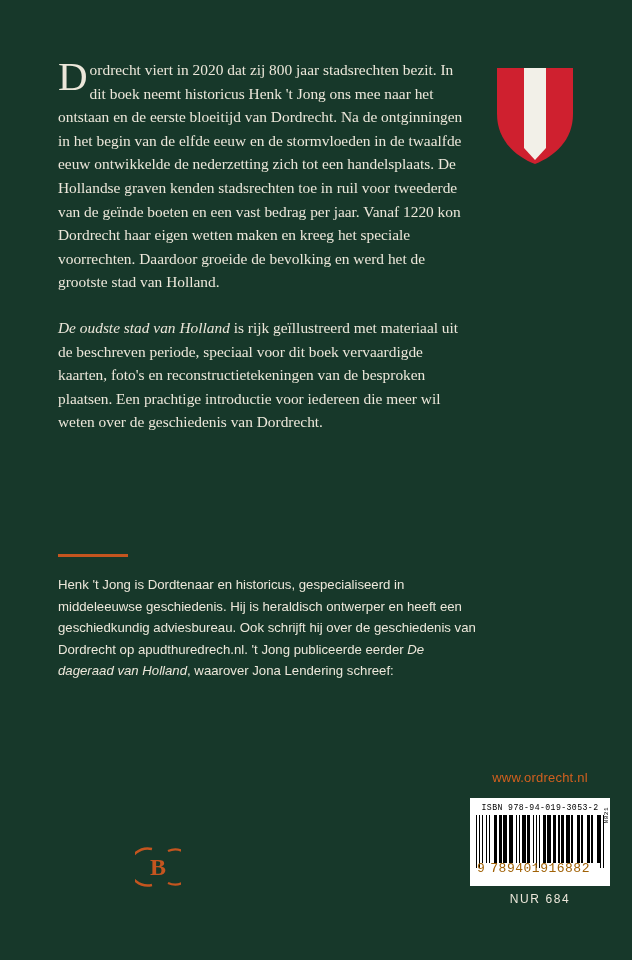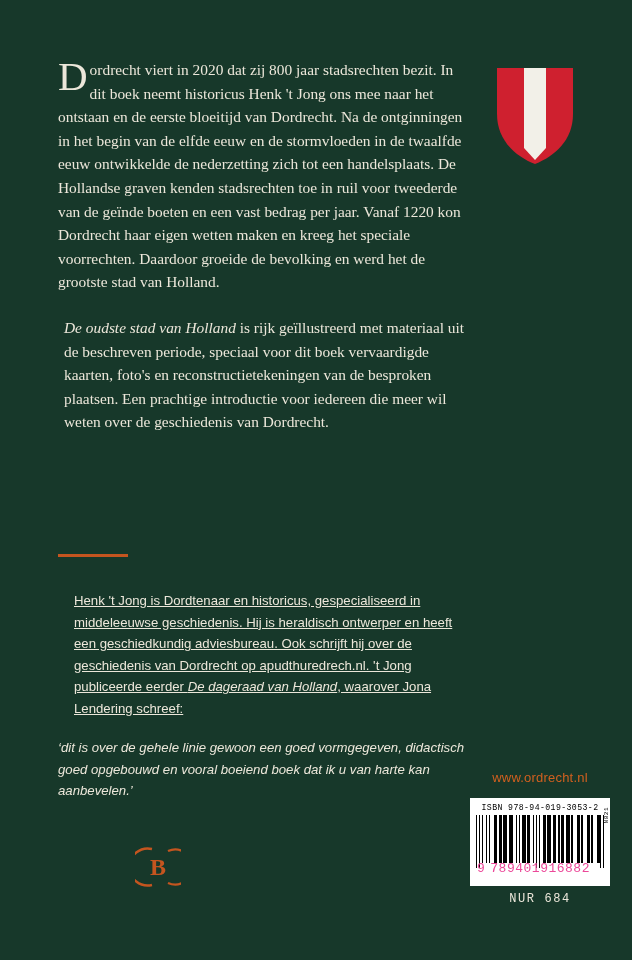--- a/index.html
+++ b/index.html
@@ -34,21 +34,21 @@
     width: 412px;
     color: #ece7da;
     font-family: "Liberation Serif", serif;
     font-size: 15.4px;
     line-height: 23.6px;
     text-align: left;
   }
   .body-copy p {
     margin: 0 0 22px 0;
   }
-  .body-copy p:last-child { margin-bottom: 0; margin-left: 6px; }
+  .body-copy p:last-child { margin-bottom: 0; }
   .dropcap {
     float: left;
     font-size: 41px;
     line-height: 33px;
     padding: 2px 2px 0 0;
     color: #ece7da;
     font-family: "Liberation Serif", serif;
   }
   .book-title-italic {
     font-style: italic;
@@ -68,21 +68,21 @@
   .bio {
     position: absolute;
     left: 58px;
     top: 574px;
     width: 420px;
     color: #ece7da;
     font-family: "Liberation Sans", sans-serif;
     font-size: 13.2px;
     line-height: 21.5px;
   }
-  .bio p { margin: 16px; text-decoration: underline; }
+  .bio p { margin: 0; }
   .bio .italic { font-style: italic; }
   .bio .quote {
     font-style: italic;
     margin-top: 18px;
     display: block;
   }
 
   
   .publisher {
     position: absolute;
@@ -144,21 +144,21 @@
     height: 53px;
     margin-top: 2px;
     display: flex;
     align-items: flex-start;
     gap: 0;
   }
   .bar { background: #000; height: 48px; }
   .bar.tall { height: 53px; }
   .barcode-digits {
     position: relative;
-    color: #ec4899;
+    color: #a16207;
     font-family: "Liberation Mono", monospace;
     font-size: 13px;
     letter-spacing: 0.5px;
     line-height: 14px;
     margin-top: -6px;
     padding-left: 1px;
     white-space: nowrap;
   }
   .barcode-digits .lead { margin-right: 5px; }
   .barcode-side-code {
@@ -172,21 +172,21 @@
     transform-origin: right top;
     letter-spacing: 0.5px;
   }
   .nur {
     position: absolute;
     left: 470px;
     top: 892px;
     width: 140px;
     text-align: center;
     color: #ece7da;
-    font-family: Liberation Mono, monospace;
+    font-family: Liberation Sans, sans-serif;
     font-size: 12px;
     letter-spacing: 1.6px;
   }
 </style>
 </head>
 <body>
 
 <div class="cover">
 
   <div class="arms">
@@ -198,21 +198,20 @@
 
   <div class="body-copy">
     <p><span class="dropcap">D</span><span>ordrecht viert in 2020 dat zij 800 jaar stadsrechten bezit. In dit boek neemt historicus Henk 't Jong ons mee naar het ontstaan en de eerste bloeitijd van Dordrecht. Na de ontginningen in het begin van de elfde eeuw en de stormvloeden in de twaalfde eeuw ontwikkelde de nederzetting zich tot een handelsplaats. De Hollandse graven kenden stadsrechten toe in ruil voor tweederde van de geïnde boeten en een vast bedrag per jaar. Vanaf 1220 kon Dordrecht haar eigen wetten maken en kreeg het speciale voorrechten. Daardoor groeide de bevolking en werd het de grootste stad van Holland.</span></p>
     <p><span class="book-title-italic">De oudste stad van Holland</span><span> is rijk geïllustreerd met materiaal uit de beschreven periode, speciaal voor dit boek vervaardigde kaarten, foto's en reconstructietekeningen van de besproken plaatsen. Een prachtige introductie voor iedereen die meer wil weten over de geschiedenis van Dordrecht.</span></p>
   </div>
 
   <div class="rule"></div>
 
   <div class="bio">
     <p><span>Henk 't Jong is Dordtenaar en historicus, gespecialiseerd in middeleeuwse geschiedenis. Hij is heraldisch ontwerper en heeft een geschiedkundig adviesbureau. Ook schrijft hij over de geschiedenis van Dordrecht op apudthuredrech.nl. 't Jong publiceerde eerder </span><span class="italic">De dageraad van Holland</span><span>, waarover Jona Lendering schreef:</span></p>
-    <span class="quote">‘dit is over de gehele linie gewoon een goed vormgegeven, didactisch goed opgebouwd en vooral boeiend boek dat ik u van harte kan aanbevelen.’</span>
   </div>
 
   <div class="publisher">
     <div class="publisher-mark">
       <svg viewBox="0 0 46 44" xmlns="http://www.w3.org/2000/svg">
         <path d="M33 6 A17.5 17.5 0 1 1 33 38" fill="none" stroke="#c4551f" stroke-width="2.4"></path>
         <path d="M17 4 A18.5 18.5 0 1 0 17 40" fill="none" stroke="#c4551f" stroke-width="2.4"></path>
         <text x="23" y="30" text-anchor="middle" font-family="Liberation Serif, serif" font-size="24" font-weight="bold" fill="#c4551f">B</text>
       </svg>
     </div>

